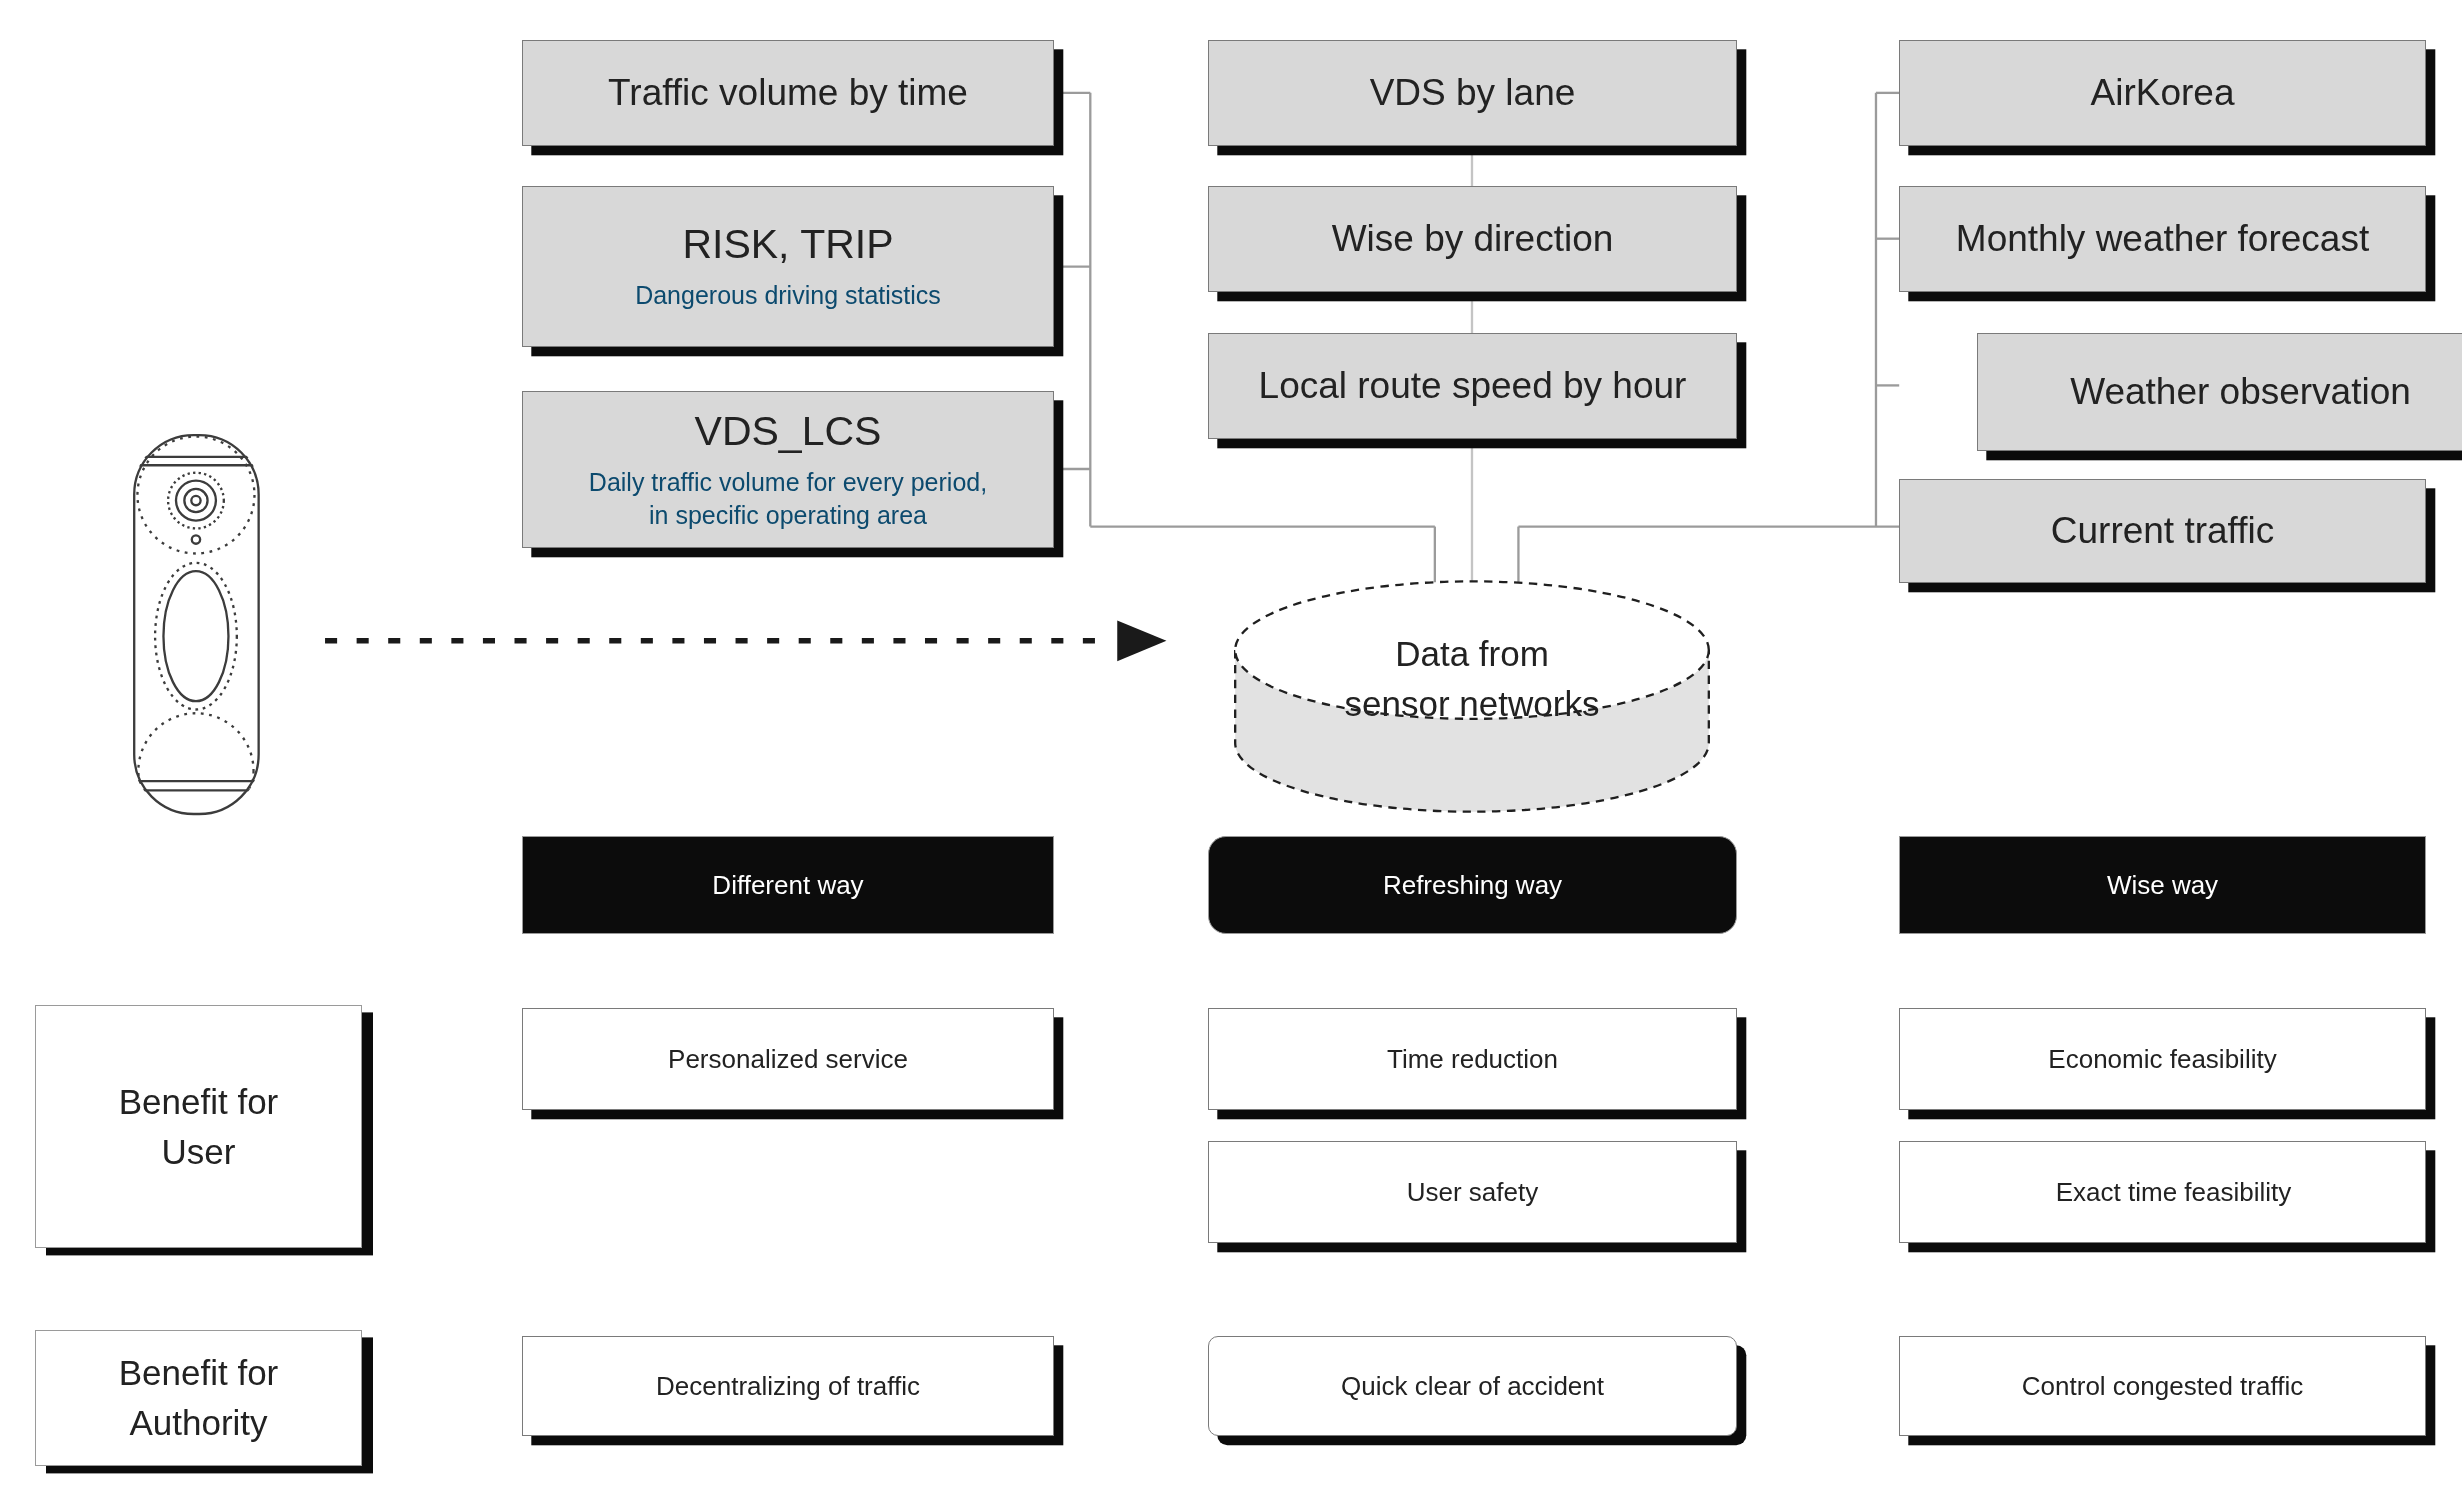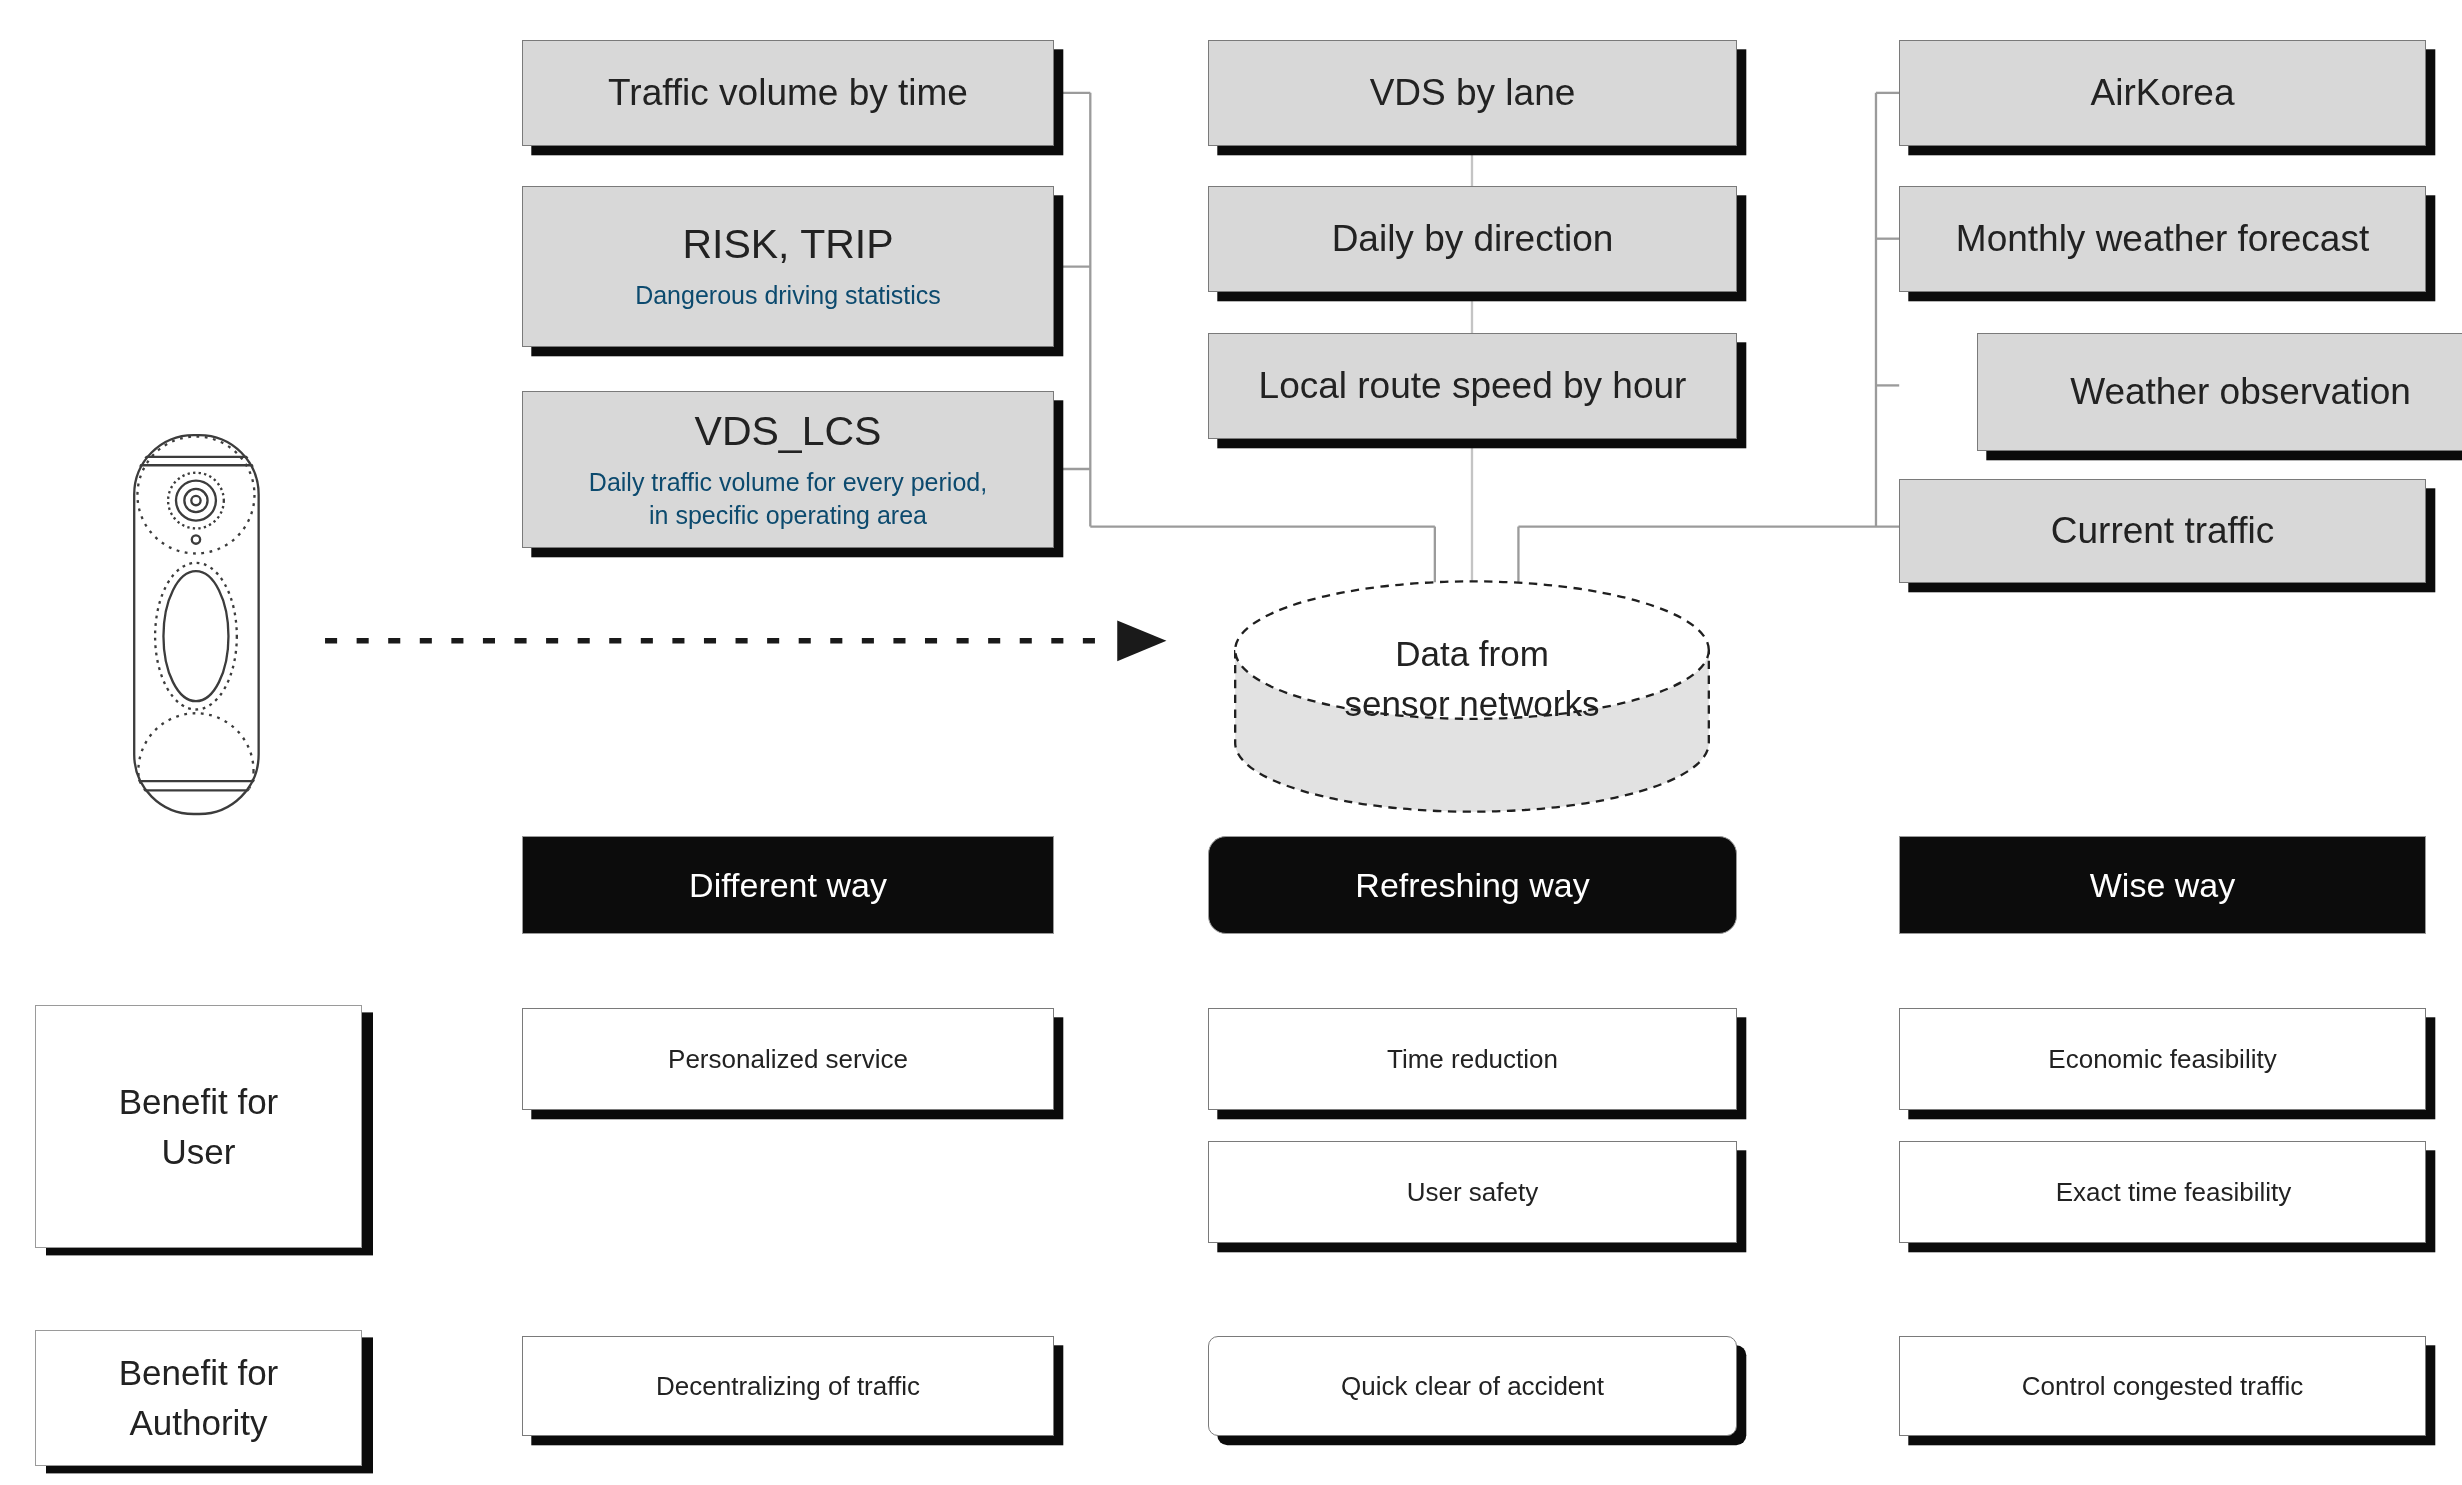--- a/index.html
+++ b/index.html
@@ -3,21 +3,21 @@
 <meta charset="utf-8">
 <style>
   html,body{margin:0;padding:0;background:#ffffff;}
   body{font-family:"Liberation Sans", sans-serif;color:#222;}
   #canvas{position:relative;width:2462px;height:1485px;background:#ffffff;overflow:hidden;}
   .abs{position:absolute;box-sizing:border-box;}
   #wires{position:absolute;left:0;top:0;z-index:1;}
   .node{z-index:2;display:flex;flex-direction:column;align-items:center;justify-content:center;text-align:center;}
   .gbox{background:#d8d8d8;border:1.9px solid #7a7a7a;box-shadow:9.3px 9.3px 0 #0b0b0b;}
   .wbox{background:#ffffff;border:1.9px solid #7a7a7a;box-shadow:9.3px 9.3px 0 #0b0b0b;font-size:26px;}
-  .bar{background:#0c0c0c;color:#ffffff;border:1.9px solid #9a9a9a;font-size:34px;}
+  .bar{background:#0c0c0c;color:#ffffff;border:1.9px solid #9a9a9a;font-size:26px;}
   .lbl{background:#ffffff;border:1.9px solid #9a9a9a;box-shadow:11px 7.4px 0 #0b0b0b;font-size:35px;line-height:50px;}
   .t1{font-size:37px;}
   .t1b{font-size:41px;}
   .sub{font-size:25px;line-height:33px;margin-top:11px;color:#0c4a6e;}
   .cyl-label{z-index:3;font-size:35px;line-height:50px;display:flex;flex-direction:column;align-items:center;justify-content:center;text-align:center;}
 </style>
 </head>
 <body>
 
 <div id="canvas">
@@ -92,21 +92,21 @@
     <div class="t1b">VDS_LCS</div>
     <div class="sub">Daily traffic volume for every period,</div>
     <div class="sub" style="margin-top:0;">in specific operating area</div>
   </div>
 
   <div class="abs node gbox" style="left:1208px;top:40px;width:529px;height:106px;">
     <div class="t1">VDS by lane</div>
   </div>
 
   <div class="abs node gbox" style="left:1208px;top:186px;width:529px;height:106px;">
-    <div class="t1">Daily by direction</div>
+    <div class="t1">Wise by direction</div>
   </div>
 
   <div class="abs node gbox" style="left:1208px;top:333px;width:529px;height:106px;">
     <div class="t1">Local route speed by hour</div>
   </div>
 
   <div class="abs node gbox" style="left:1899px;top:40px;width:527px;height:106px;">
     <div class="t1">AirKorea</div>
   </div>
 

